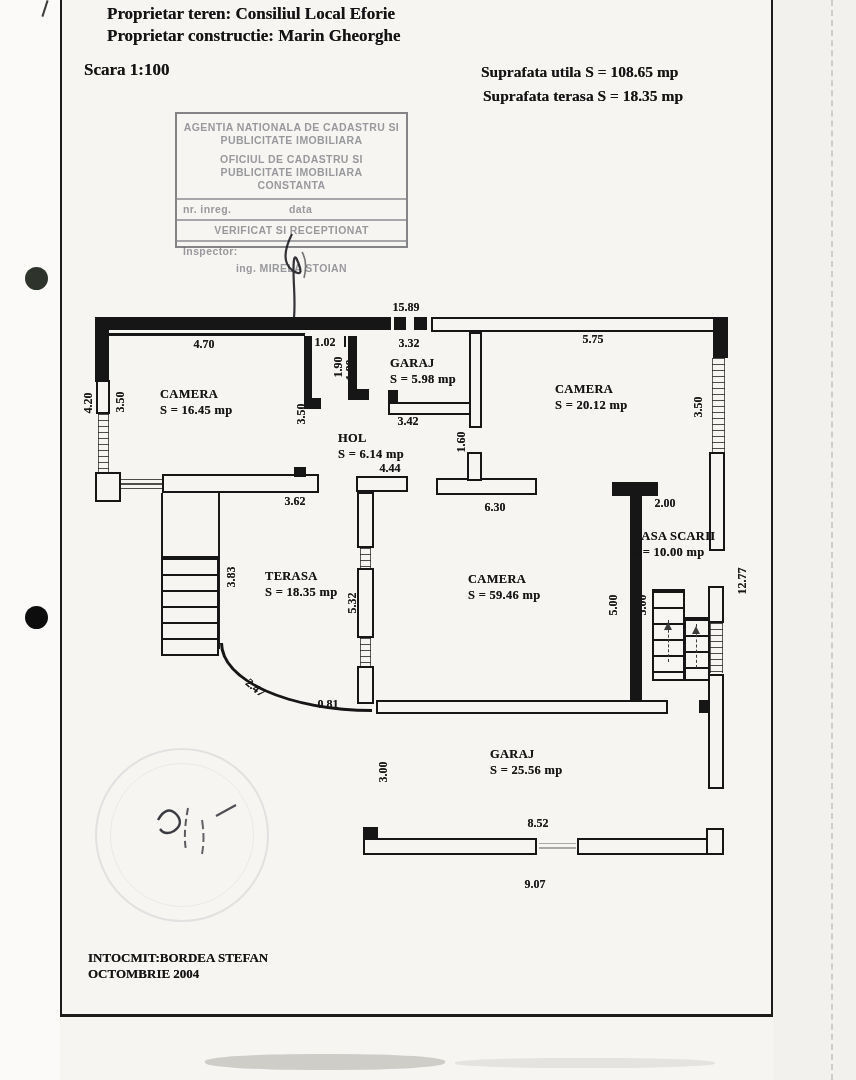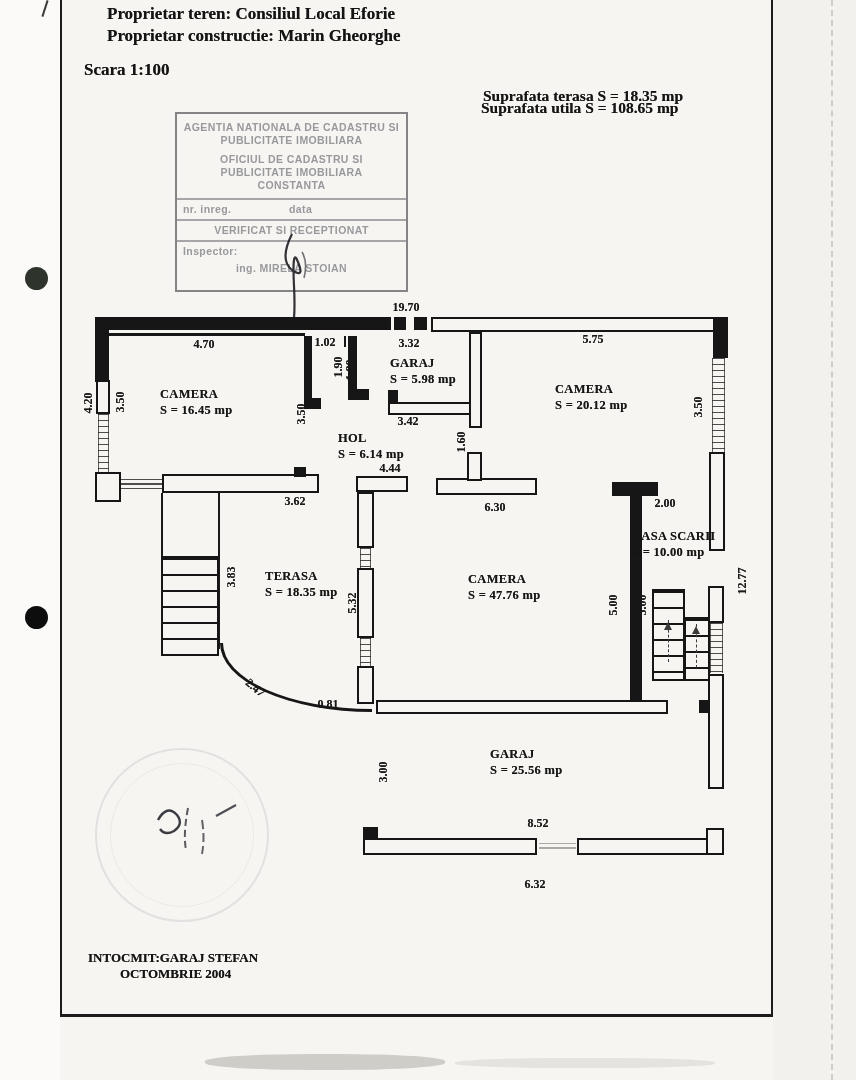--- a/index.html
+++ b/index.html
@@ -27,21 +27,21 @@
   
   .hdr{position:absolute;font-weight:700;font-size:17px;color:#141414;white-space:nowrap;
        text-shadow:0 0 .4px rgba(20,20,20,.65);}
   .areas-line{position:absolute;font-weight:700;font-size:15.5px;color:#141414;white-space:nowrap;
        text-shadow:0 0 .4px rgba(20,20,20,.6);}
   .dim{position:absolute;font-weight:700;font-size:12px;color:#191919;white-space:nowrap;
        text-shadow:0 0 .3px rgba(25,25,25,.6);}
   .room{position:absolute;font-weight:700;font-size:12.5px;color:#161616;line-height:1.3;
        letter-spacing:.3px;white-space:nowrap;text-shadow:0 0 .3px rgba(25,25,25,.6);}
   
-  #stamp-box{position:absolute;left:175px;top:112px;width:233px;height:180px;
+  #stamp-box{position:absolute;left:175px;top:112px;width:233px;height:136px;
        border:2px solid rgba(70,70,75,.65);box-sizing:border-box;color:rgba(95,95,103,.62);
        font-family:"Liberation Sans","DejaVu Sans",sans-serif;font-size:10.5px;font-weight:700;
        letter-spacing:.4px;}
   .stamp-line{position:absolute;left:0;width:100%;text-align:center;white-space:nowrap;overflow:hidden;}
   .stamp-rule{position:absolute;left:0;width:100%;height:1.5px;background:rgba(85,85,92,.5);}
   .stamp-small{position:absolute;white-space:nowrap;}
   
   .hole{position:absolute;border-radius:50%;width:23px;height:23px;}
   
   #round-stamp{position:absolute;left:95px;top:748px;width:170px;height:170px;border-radius:50%;
@@ -64,21 +64,21 @@
   <div class="abs" style="left:44px;top:0;width:2px;height:17px;background:#3c3c3c;transform:rotate(18deg);"></div>
   <div class="hole" style="left:25px;top:267px;background:#2e332b;"></div>
   <div class="hole" style="left:25px;top:606px;background:#0d0d0d;"></div>
   <div class="smudge" style="left:205px;top:1054px;width:240px;height:16px;background:rgba(105,100,92,.28);"></div>
   <div class="smudge" style="left:455px;top:1058px;width:260px;height:10px;background:rgba(140,135,128,.16);"></div>
 
   <div class="hdr" style="left:107px;top:26px;">Proprietar constructie: Marin Gheorghe</div>
   <div class="hdr" style="left:107px;top:4px;">Proprietar teren: Consiliul Local Eforie</div>
   <div class="hdr" style="left:84px;top:60px;">Scara 1:100</div>
 
-  <div class="areas-line" style="left:481px;top:63px;margin-top:36px;">Suprafata utila  S = 108.65 mp</div>
+  <div class="areas-line" style="left:481px;top:63px;">Suprafata utila  S = 108.65 mp</div>
   <div class="areas-line" style="left:483px;top:87px;">Suprafata terasa  S = 18.35 mp</div>
 
   <div id="stamp-box">
     <div class="stamp-line" style="top:7px;">AGENTIA NATIONALA DE CADASTRU SI</div>
     <div class="stamp-line" style="top:20px;">PUBLICITATE IMOBILIARA</div>
     <div class="stamp-line" style="top:39px;">OFICIUL DE CADASTRU SI</div>
     <div class="stamp-line" style="top:52px;">PUBLICITATE IMOBILIARA</div>
     <div class="stamp-line" style="top:65px;">CONSTANTA</div>
     <div class="stamp-rule" style="top:84px;"></div>
     <div class="stamp-small" style="left:6px;top:89px;">nr. inreg.</div>
@@ -177,27 +177,27 @@
       <div class="room" style="left: 632px; top: 528px;">
         <div>CASA SCARII</div>
         <div>S = 10.00 mp</div>
       </div>
       <div class="room" style="left: 265px; top: 568px;">
         <div>TERASA</div>
         <div>S = 18.35 mp</div>
       </div>
       <div class="room" style="left: 468px; top: 571px;">
         <div>CAMERA</div>
-        <div>S = 47.76 mp</div>
+        <div>S = 59.46 mp</div>
       </div>
       <div class="room" style="left: 490px; top: 746px;">
         <div>GARAJ</div>
         <div>S = 25.56 mp</div>
       </div>
-      <span class="dim" style="left: 406px; top: 307px; transform: translate(-50%, -50%) rotate(0deg);">19.70</span>
+      <span class="dim" style="left: 406px; top: 307px; transform: translate(-50%, -50%) rotate(0deg);">15.89</span>
       <span class="dim" style="left: 409px; top: 343px; transform: translate(-50%, -50%) rotate(0deg);">3.32</span>
       <span class="dim" style="left: 204px; top: 344px; transform: translate(-50%, -50%) rotate(0deg);">4.70</span>
       <span class="dim" style="left: 325px; top: 342px; transform: translate(-50%, -50%) rotate(0deg);">1.02</span>
       <span class="dim" style="left: 593px; top: 339px; transform: translate(-50%, -50%) rotate(0deg);">5.75</span>
       <span class="dim" style="left: 88px; top: 403px; transform: translate(-50%, -50%) rotate(-90deg);">4.20</span>
       <span class="dim" style="left: 120px; top: 402px; transform: translate(-50%, -50%) rotate(-90deg);">3.50</span>
       <span class="dim" style="left: 338px; top: 367px; transform: translate(-50%, -50%) rotate(-90deg);">1.90</span>
       <span class="dim" style="left: 350px; top: 370px; transform: translate(-50%, -50%) rotate(-90deg);">1.80</span>
       <span class="dim" style="left: 301px; top: 414px; transform: translate(-50%, -50%) rotate(-90deg);">3.50</span>
       <span class="dim" style="left: 698px; top: 407px; transform: translate(-50%, -50%) rotate(-90deg);">3.50</span>
@@ -209,27 +209,27 @@
       <span class="dim" style="left: 665px; top: 503px; transform: translate(-50%, -50%) rotate(0deg);">2.00</span>
       <span class="dim" style="left: 231px; top: 577px; transform: translate(-50%, -50%) rotate(-90deg);">3.83</span>
       <span class="dim" style="left: 352px; top: 603px; transform: translate(-50%, -50%) rotate(-90deg);">5.32</span>
       <span class="dim" style="left: 613px; top: 605px; transform: translate(-50%, -50%) rotate(-90deg);">5.00</span>
       <span class="dim" style="left: 642px; top: 605px; transform: translate(-50%, -50%) rotate(-90deg);">5.00</span>
       <span class="dim" style="left: 742px; top: 581px; transform: translate(-50%, -50%) rotate(-90deg);">12.77</span>
       <span class="dim" style="left: 255px; top: 688px; transform: translate(-50%, -50%) rotate(40deg);">2.47</span>
       <span class="dim" style="left: 328px; top: 704px; transform: translate(-50%, -50%) rotate(0deg);">0.81</span>
       <span class="dim" style="left: 383px; top: 772px; transform: translate(-50%, -50%) rotate(-90deg);">3.00</span>
       <span class="dim" style="left: 538px; top: 823px; transform: translate(-50%, -50%) rotate(0deg);">8.52</span>
-      <span class="dim" style="left: 535px; top: 884px; transform: translate(-50%, -50%) rotate(0deg);">6.32</span>
+      <span class="dim" style="left: 535px; top: 884px; transform: translate(-50%, -50%) rotate(0deg);">9.07</span>
     </div>
 
   <div id="round-stamp"></div>
   <svg class="abs" style="left:140px;top:788px;" width="120" height="90" viewBox="0 0 120 90">
     <path d="M18,32 q9,-16 19,-5 q7,9 -3,16 q-9,5 -14,-2" fill="none" stroke="#26262e" stroke-width="2.4" opacity="0.9"></path>
     <path d="M48,20 q-5,26 -2,42" fill="none" stroke="#26262e" stroke-width="2" opacity="0.75" stroke-dasharray="7 4"></path>
     <path d="M62,32 q3,18 0,34" fill="none" stroke="#26262e" stroke-width="2" opacity="0.7" stroke-dasharray="9 4"></path>
     <path d="M76,28 l20,-11" fill="none" stroke="#26262e" stroke-width="2.2" opacity="0.8"></path>
   </svg>
 
-  <div class="hdr" style="left:88px;top:950px;font-size:13px;">INTOCMIT:GARAJ STEFAN</div>
-  <div class="hdr" style="left:88px;top:966px;font-size:13px;margin-left:32px;">OCTOMBRIE 2004</div>
+  <div class="hdr" style="left:88px;top:950px;font-size:13px;">INTOCMIT:BORDEA STEFAN</div>
+  <div class="hdr" style="left:88px;top:966px;font-size:13px;">OCTOMBRIE 2004</div>
 
 </div>
 
 </body></html>

